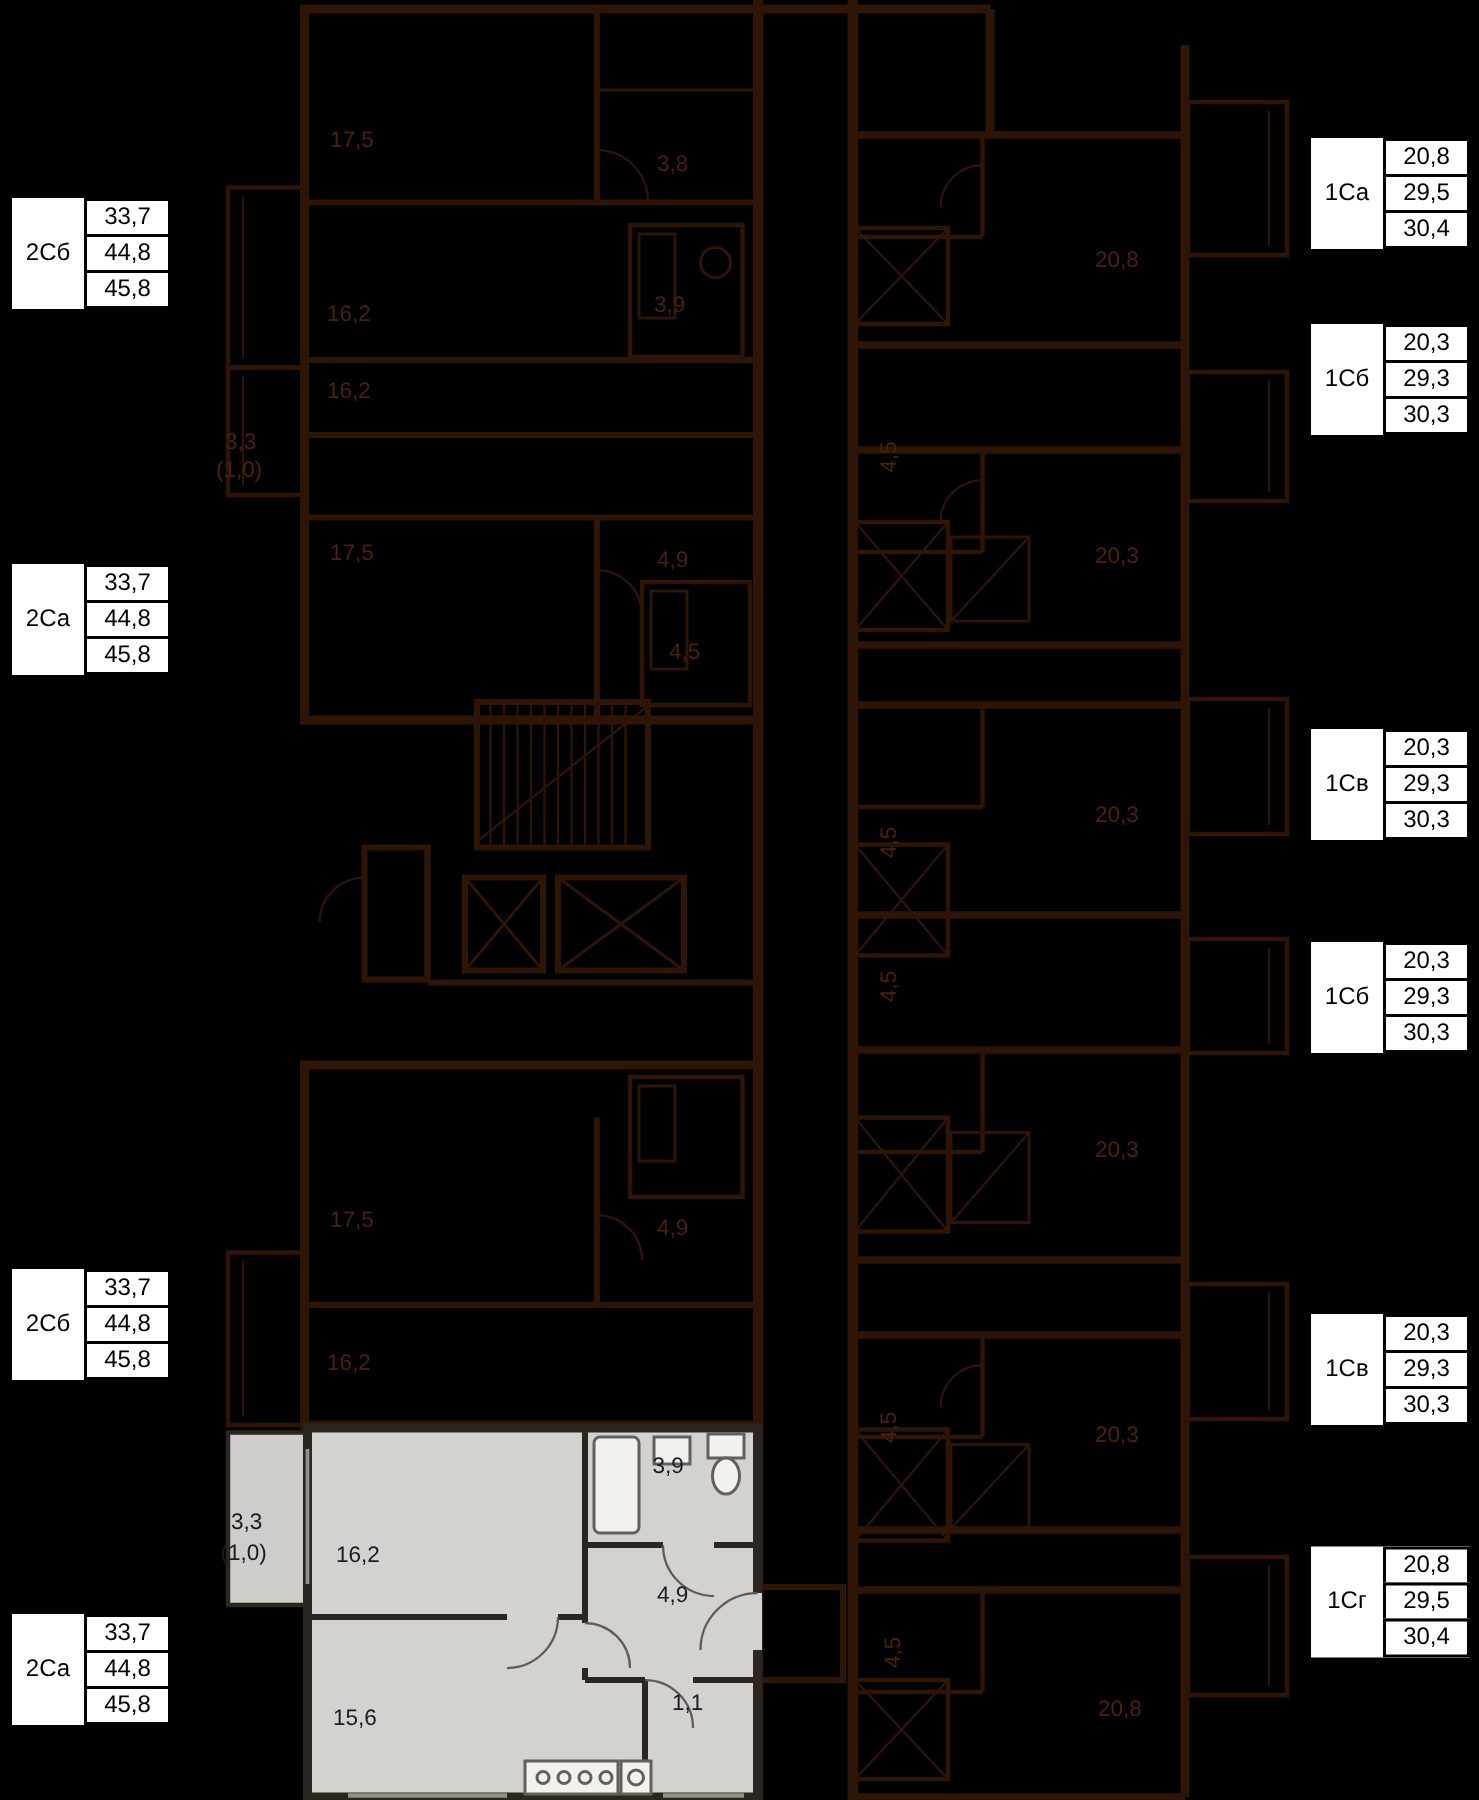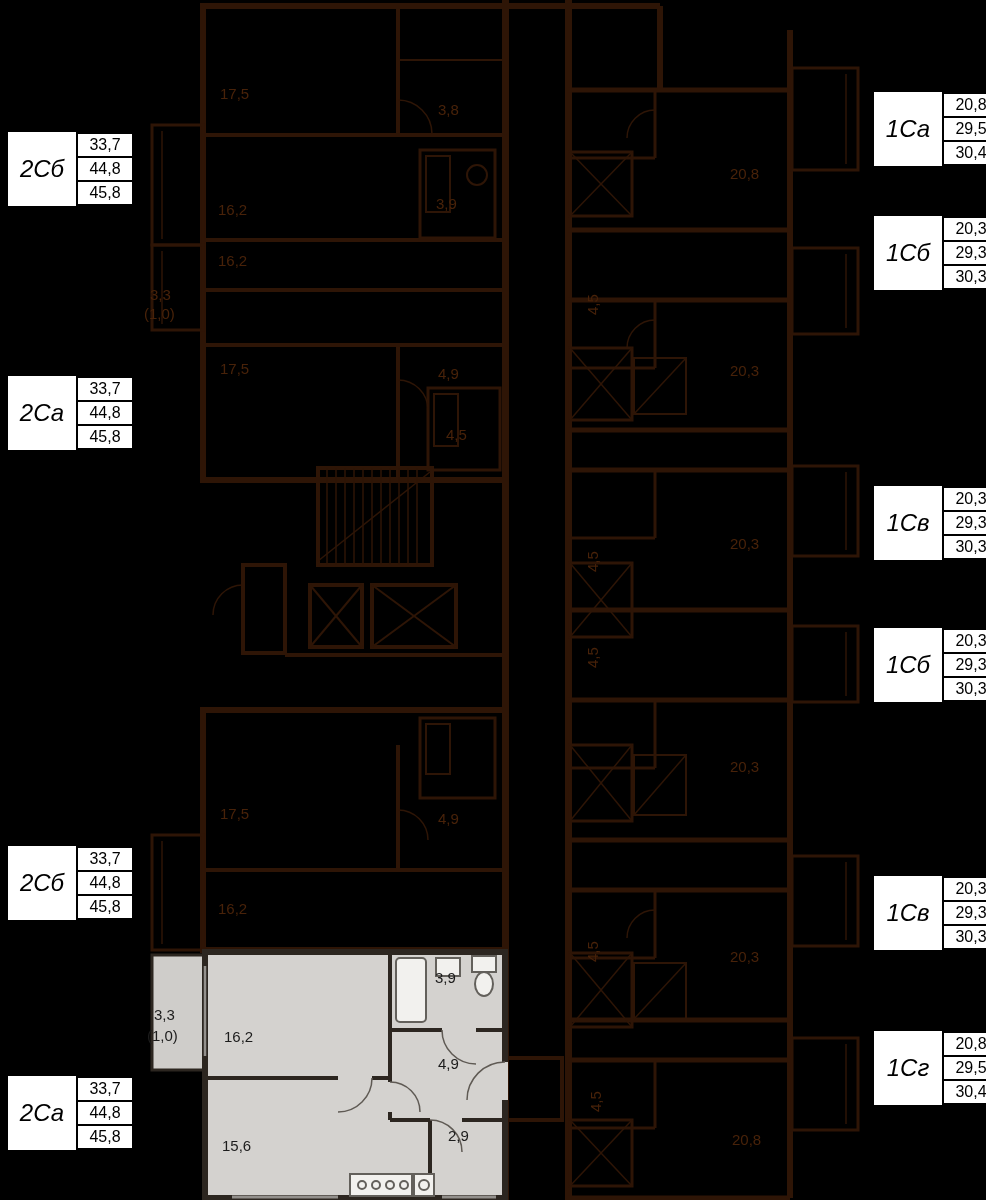--- a/index.html
+++ b/index.html
@@ -26,21 +26,21 @@
   svg.plan .fixd{fill:none;stroke:var(--fixture-stroke);stroke-width:2;}
   svg.plan .window{stroke:var(--window-line);fill:none;}
   svg.plan .arc{stroke:#5f5a54;fill:none;stroke-width:1.5;}
   svg.plan .barc{stroke:var(--wall);fill:none;stroke-width:1.5;}
 
   .lbl{position:absolute;font-size:15px;line-height:16px;color:var(--dark-label);white-space:nowrap;}
   .lbl.hl{color:var(--highlight-label);}
   .lbl.rot{transform:rotate(-90deg);transform-origin:left top;}
 
   .card{position:absolute;display:flex;align-items:center;background:var(--card-bg);color:#000;}
-  .card-type{display:flex;align-items:center;justify-content:center;width:68px;font-size:24px;font-style:italic;}
+  .card-type{display:flex;align-items:center;justify-content:center;width:48px;font-size:16px;}
   .card-table{display:flex;flex-direction:column;}
   .cell{width:54px;height:22px;border:2px solid var(--card-border);margin-top:-2px;
         display:flex;align-items:center;justify-content:center;font-size:16px;background:var(--card-bg);}
   .cell:first-child{margin-top:0;}
 </style>
 </head>
 <body>
 
 <div class="stage">
 
@@ -262,21 +262,21 @@
   <span class="lbl" style="left:730px;top:949px">20,3</span>
   <span class="lbl rot" style="left:585px;top:962px">4,5</span>
   <span class="lbl" style="left:732px;top:1132px">20,8</span>
   <span class="lbl rot" style="left:588px;top:1112px">4,5</span>
   <span class="lbl hl" style="left:435px;top:970px">3,9</span>
   <span class="lbl hl" style="left:154px;top:1007px">3,3</span>
   <span class="lbl hl" style="left:147px;top:1028px">(1,0)</span>
   <span class="lbl hl" style="left:224px;top:1029px">16,2</span>
   <span class="lbl hl" style="left:438px;top:1056px">4,9</span>
   <span class="lbl hl" style="left:222px;top:1138px">15,6</span>
-  <span class="lbl hl" style="left:448px;top:1128px">2,9</span>
+  <span class="lbl hl" style="left:448px;top:1128px">1,1</span>
 
   <div class="card" style="left:8px;top:132px">
     <div class="card-type">2Сб</div>
     <div class="card-table">
       <div class="cell">33,7</div>
       <div class="cell">44,8</div>
       <div class="cell">45,8</div>
     </div>
   </div>
   <div class="card" style="left:8px;top:376px">

